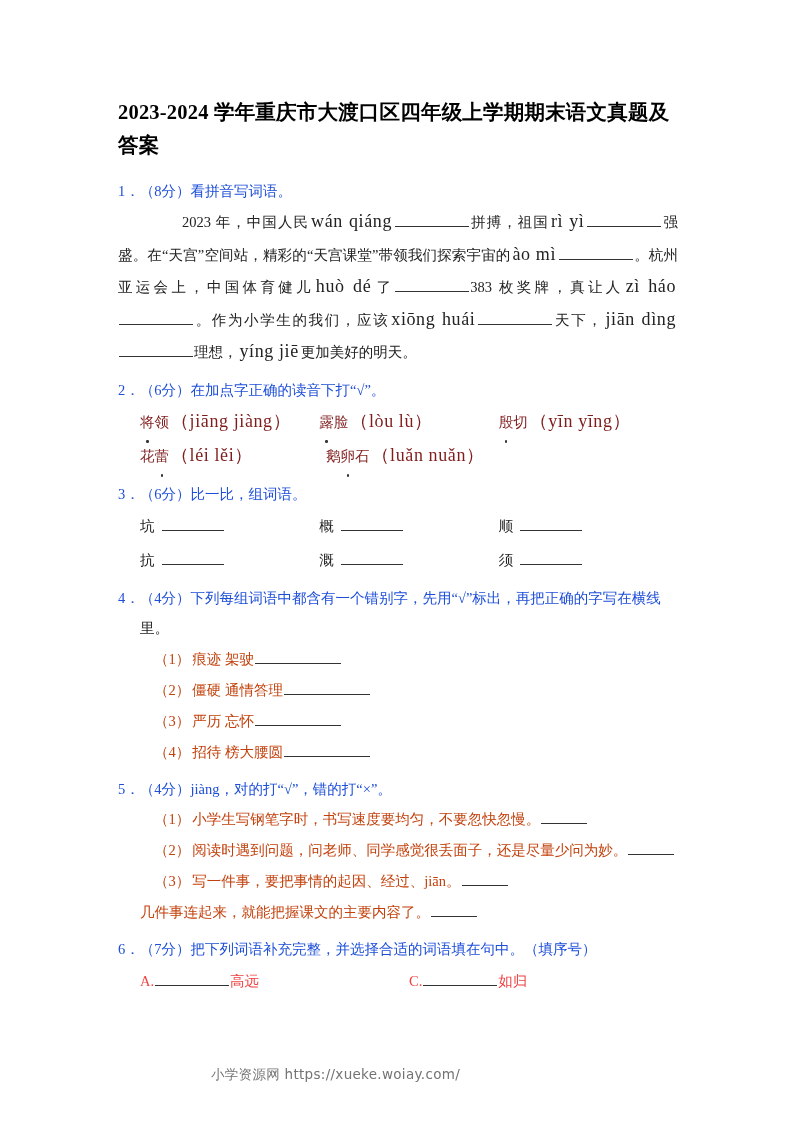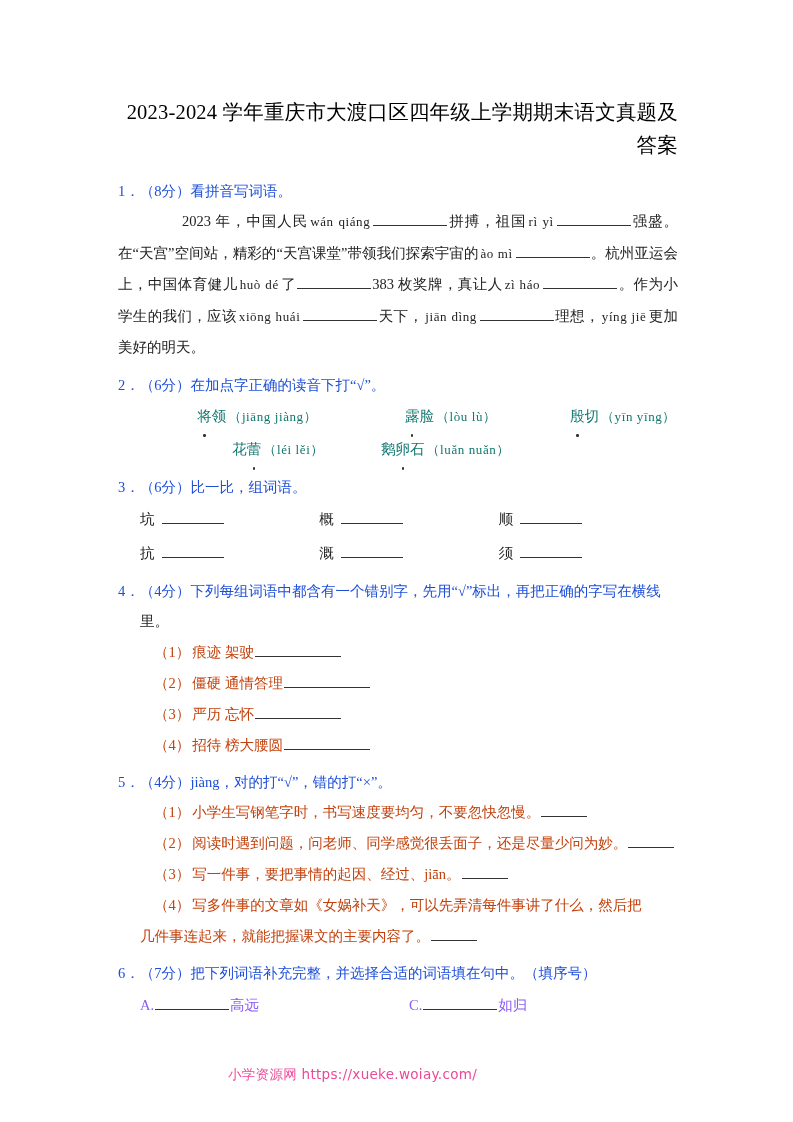--- a/index.html
+++ b/index.html
@@ -26,23 +26,23 @@
 
   .content {
     position: absolute;
     left: 118px;
     top: 96px;
     width: 560px;
   }
 
   
   .doc-title {
-    text-align: right;
+    text-align: left;
     font-size: 20.5px;
-    font-weight: normal;
+    font-weight: bold;
     line-height: 33px;
     letter-spacing: 0.2px;
     margin: 0 0 14px 0;
     color: #000;
   }
 
   
   .question {
     margin-bottom: 6px;
   }
@@ -78,21 +78,21 @@
     text-align-last: left;
     text-indent: 64px;
     color: #222;
     padding-left: 0;
     width: 560px;
   }
 
   
   .py {
     font-family: "Liberation Serif", "DejaVu Serif", serif;
-    font-size: 13px;
+    font-size: 18px;
     letter-spacing: 0.6px;
     padding: 0 2px;
   }
 
   
   .blank {
     display: inline-block;
     border-bottom: 1px solid #333;
     vertical-align: baseline;
     height: 1em;
@@ -104,22 +104,21 @@
   .blank.w-xlong  { width: 86px; }
 
   
   .pyGrid {
     padding-left: 22px;
   }
   .pyRow {
     display: flex;
     font-size: 14.5px;
     line-height: 33px;
-    color: #0f766e;
-    text-align: right;
+    color: #7f1d1d;
   }
   .pyCell {
     width: 186px;
     white-space: nowrap;
   }
   .dotted {
     position: relative;
     display: inline-block;
   }
   .dotted::after {
@@ -162,39 +161,39 @@
   .subitem.cont {
     padding-left: 22px;
   }
   .sub-label { margin-right: 2px; }
 
   
   .optRow {
     display: flex;
     font-size: 14.5px;
     line-height: 34px;
-    color: #8b5cf6;
+    color: #ef4444;
     padding-left: 22px;
     align-items: flex-end;
   }
   .optCell {
     width: 280px;
     white-space: nowrap;
   }
 
   
   .footer {
     position: absolute;
-    left: 17px;
+    left: 0;
     top: 1066px;
     width: 671px;
     text-align: center;
     font-family: "DejaVu Sans", "Liberation Sans", sans-serif;
     font-size: 13.5px;
-    color: #ec4899;
+    color: #737373;
     letter-spacing: 0.3px;
   }
 </style>
 </head>
 <body>
 
 <div class="page">
   <div class="content">
 
     <h1 class="doc-title">2023-2024 学年重庆市大渡口区四年级上学期期末语文真题及答案</h1>
@@ -252,21 +251,20 @@
       <div class="subitem"><span class="sub-label">（4）</span><span>招待 榜大腰圆</span><span class="blank w-xlong"></span></div>
     </div>
 
     <div class="question">
       <div class="q-head">
         <span class="q-num">5．</span><span class="q-score">（4分）</span><span class="q-text">jiàng，对的打“√”，错的打“×”。</span>
       </div>
       <div class="subitem"><span class="sub-label">（1）</span><span>小学生写钢笔字时，书写速度要均匀，不要忽快忽慢。</span><span class="blank w-short"></span></div>
       <div class="subitem"><span class="sub-label">（2）</span><span>阅读时遇到问题，问老师、同学感觉很丢面子，还是尽量少问为妙。</span><span class="blank w-short"></span></div>
       <div class="subitem"><span class="sub-label">（3）</span><span>写一件事，要把事情的起因、经过、jiān。</span><span class="blank w-short"></span></div>
-      <div class="subitem"><span class="sub-label">（4）</span><span>写多件事的文章如《女娲补天》，可以先弄清每件事讲了什么，然后把</span></div>
       <div class="subitem cont"><span>几件事连起来，就能把握课文的主要内容了。</span><span class="blank w-short"></span></div>
     </div>
 
     <div class="question">
       <div class="q-head">
         <span class="q-num">6．</span><span class="q-score">（7分）</span><span class="q-text">把下列词语补充完整，并选择合适的词语填在句中。（填序号）</span>
       </div>
       <div class="optRow">
         <div class="optCell"><span>A.</span><span class="blank w-long"></span><span>高远</span></div>
         <div class="optCell"><span>C.</span><span class="blank w-long"></span><span>如归</span></div>

